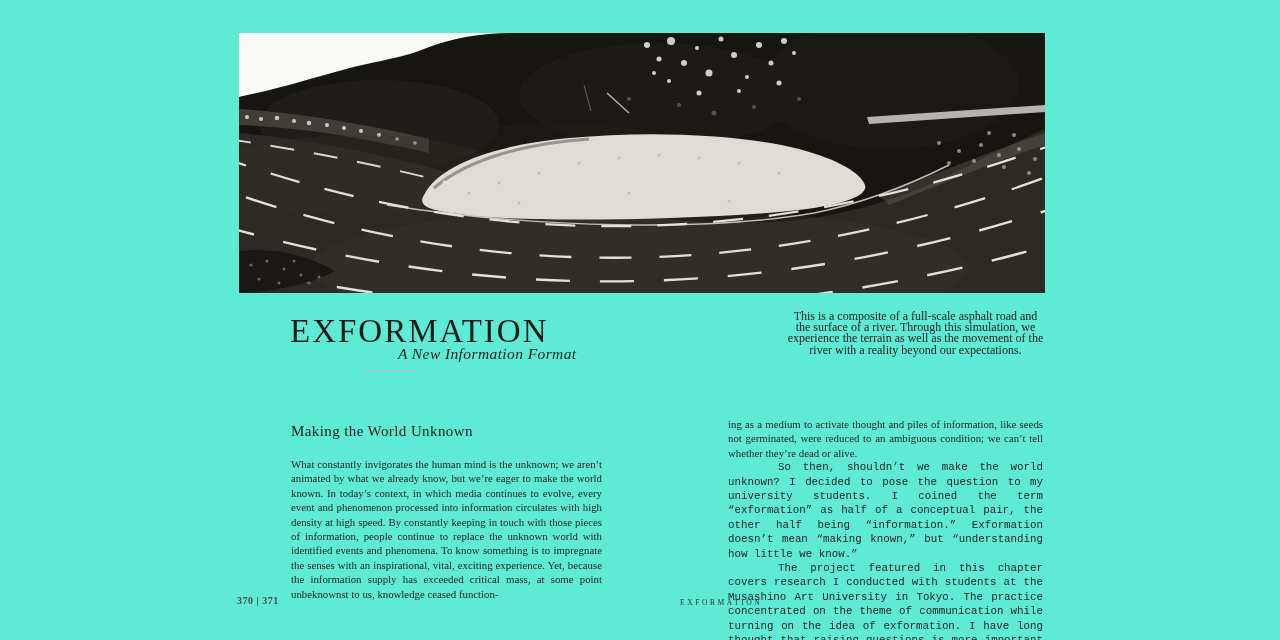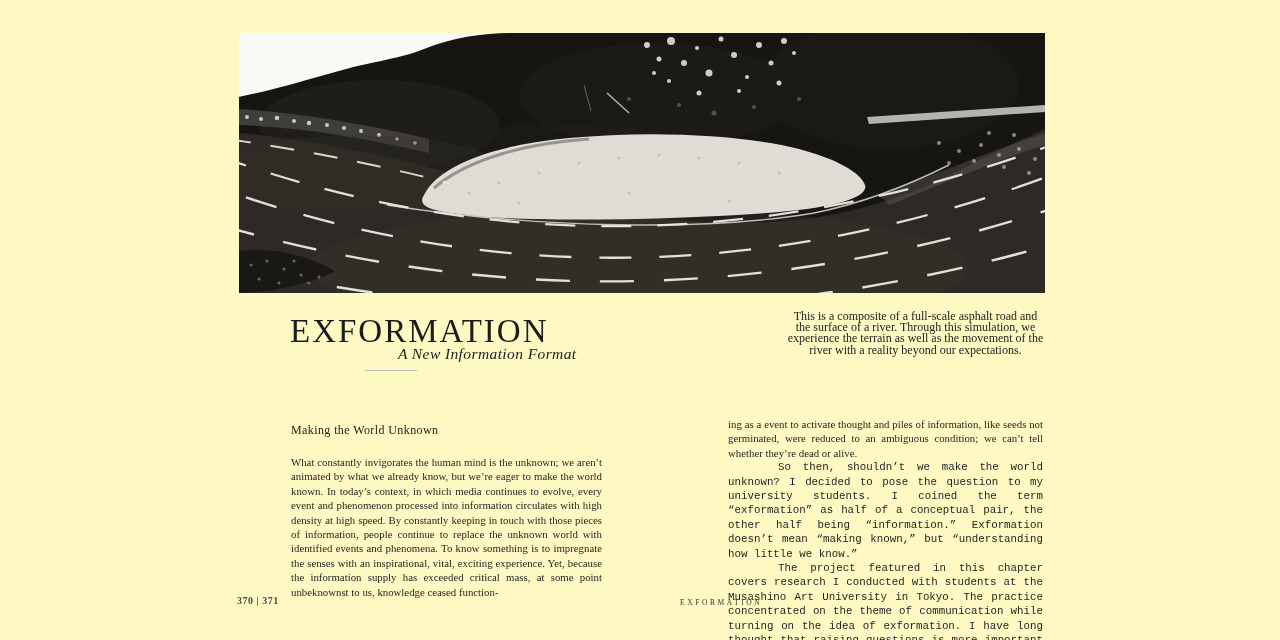--- a/index.html
+++ b/index.html
@@ -1,19 +1,19 @@
 <!DOCTYPE html>
 <html><head>
 <meta charset="utf-8">
 <style>
   * { margin: 0; padding: 0; box-sizing: border-box; }
   html, body { width: 1280px; height: 640px; background: #ffffff; overflow: hidden; }
   body { font-family: "Liberation Serif", serif; color: #1f1f1f; position: relative; }
 
-  .page { position: absolute; inset: 0; background: #fef9c3; }
+  .page { position: absolute; inset: 0; background: #5eead4; }
 
   
   .photo {
     position: absolute; left: 239px; top: 33px; width: 806px; height: 260px;
     overflow: hidden; background: #f9f9f6;
   }
   .photo svg { display: block; width: 806px; height: 260px; }
 
   
   .chapter-title {
@@ -38,21 +38,21 @@
   .photo-caption {
     position: absolute; left: 785px; top: 311px; width: 261px;
     font-size: 12px; line-height: 11.2px; color: #222222; text-align: center;
   }
 
   
   .col-left {
     position: absolute; left: 291px; top: 423px; width: 311px;
   }
   .col-left h2 {
-    font-size: 12px; font-weight: normal; letter-spacing: 0.4px; color: #1c1c1c;
+    font-size: 15px; font-weight: normal; letter-spacing: 0.4px; color: #1c1c1c;
     margin-bottom: 17px;
   }
   .body-text {
     font-size: 10.8px; line-height: 14.4px; color: #1f1f1f;
     text-align: justify; text-justify: inter-word; hyphens: none;
   }
   .col-right {
     position: absolute; left: 728px; top: 417px; width: 315px;
   }
   .col-right p.indent { text-indent: 50px; font-family: Liberation Mono, monospace; }
@@ -200,21 +200,21 @@
   <div class="title-rule"></div>
 
   <div class="photo-caption">This is a composite of a full-scale asphalt road and the surface of a river. Through this simulation, we experience the terrain as well as the movement of the river with a reality beyond our expectations.</div>
 
   <div class="col-left">
     <h2>Making the World Unknown</h2>
     <p class="body-text">What constantly invigorates the human mind is the unknown; we aren’t animated by what we already know, but we’re eager to make the world known. In today’s context, in which media continues to evolve, every event and phenomenon processed into information circulates with high density at high speed. By constantly keeping in touch with those pieces of information, people continue to replace the unknown world with identified events and phenomena. To know something is to impregnate the senses with an inspirational, vital, exciting experience. Yet, because the information supply has exceeded critical mass, at some point unbeknownst to us, knowledge ceased function-</p>
   </div>
 
   <div class="col-right body-text">
-    <p>ing as a event to activate thought and piles of information, like seeds not germinated, were reduced to an ambiguous condition; we can’t tell whether they’re dead or alive.</p>
+    <p>ing as a medium to activate thought and piles of information, like seeds not germinated, were reduced to an ambiguous condition; we can’t tell whether they’re dead or alive.</p>
     <p class="indent">So then, shouldn’t we make the world unknown? I decided to pose the question to my university students. I coined the term “exformation” as half of a conceptual pair, the other half being “information.” Exformation doesn’t mean “making known,” but “understanding how little we know.”</p>
     <p class="indent">The project featured in this chapter covers research I conducted with students at the Musashino Art University in Tokyo. The practice concentrated on the theme of communication while turning on the idea of exformation. I have long thought that raising questions is more important than giving</p>
   </div>
 
   <div class="folio">370 | 371</div>
   <div class="running-title">EXFORMATION</div>
 
 </div>
 
 </body></html>

